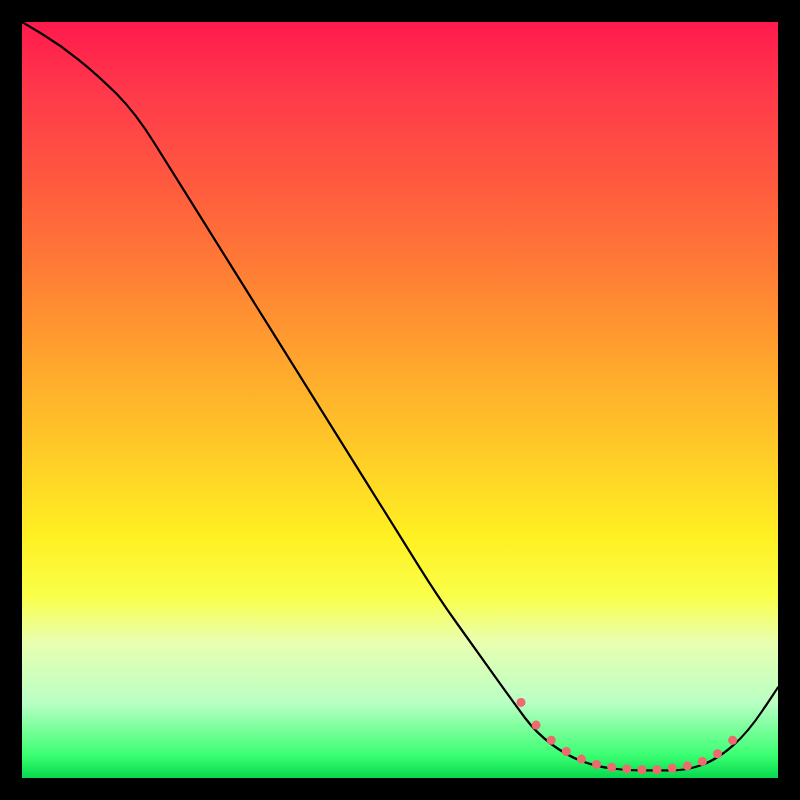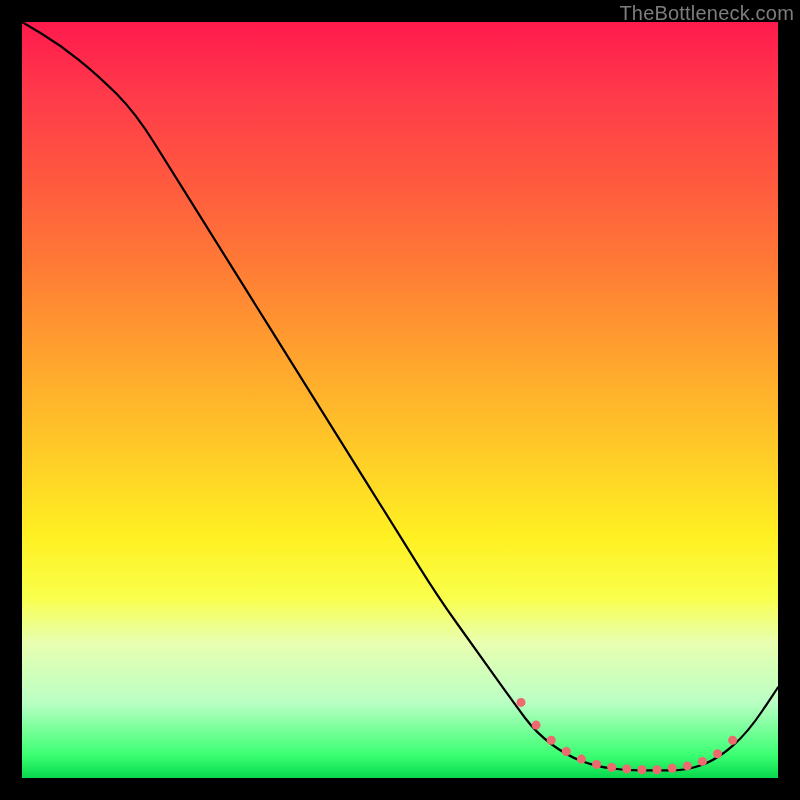--- a/index.html
+++ b/index.html
@@ -78,14 +78,13 @@
           <circle cx="635.0" cy="747.7" r="4.5" fill="#ed6a6f"></circle>
           <circle cx="650.2" cy="746.2" r="4.5" fill="#ed6a6f"></circle>
           <circle cx="665.3" cy="743.9" r="4.5" fill="#ed6a6f"></circle>
           <circle cx="680.4" cy="739.4" r="4.5" fill="#ed6a6f"></circle>
           <circle cx="695.5" cy="731.8" r="4.5" fill="#ed6a6f"></circle>
           <circle cx="710.6" cy="718.2" r="4.5" fill="#ed6a6f"></circle>
         </g>
     </svg>
   </div>
 
-  <div class="watermark">TheBottleneck.com</div>
 </div>
 
 </body></html>

